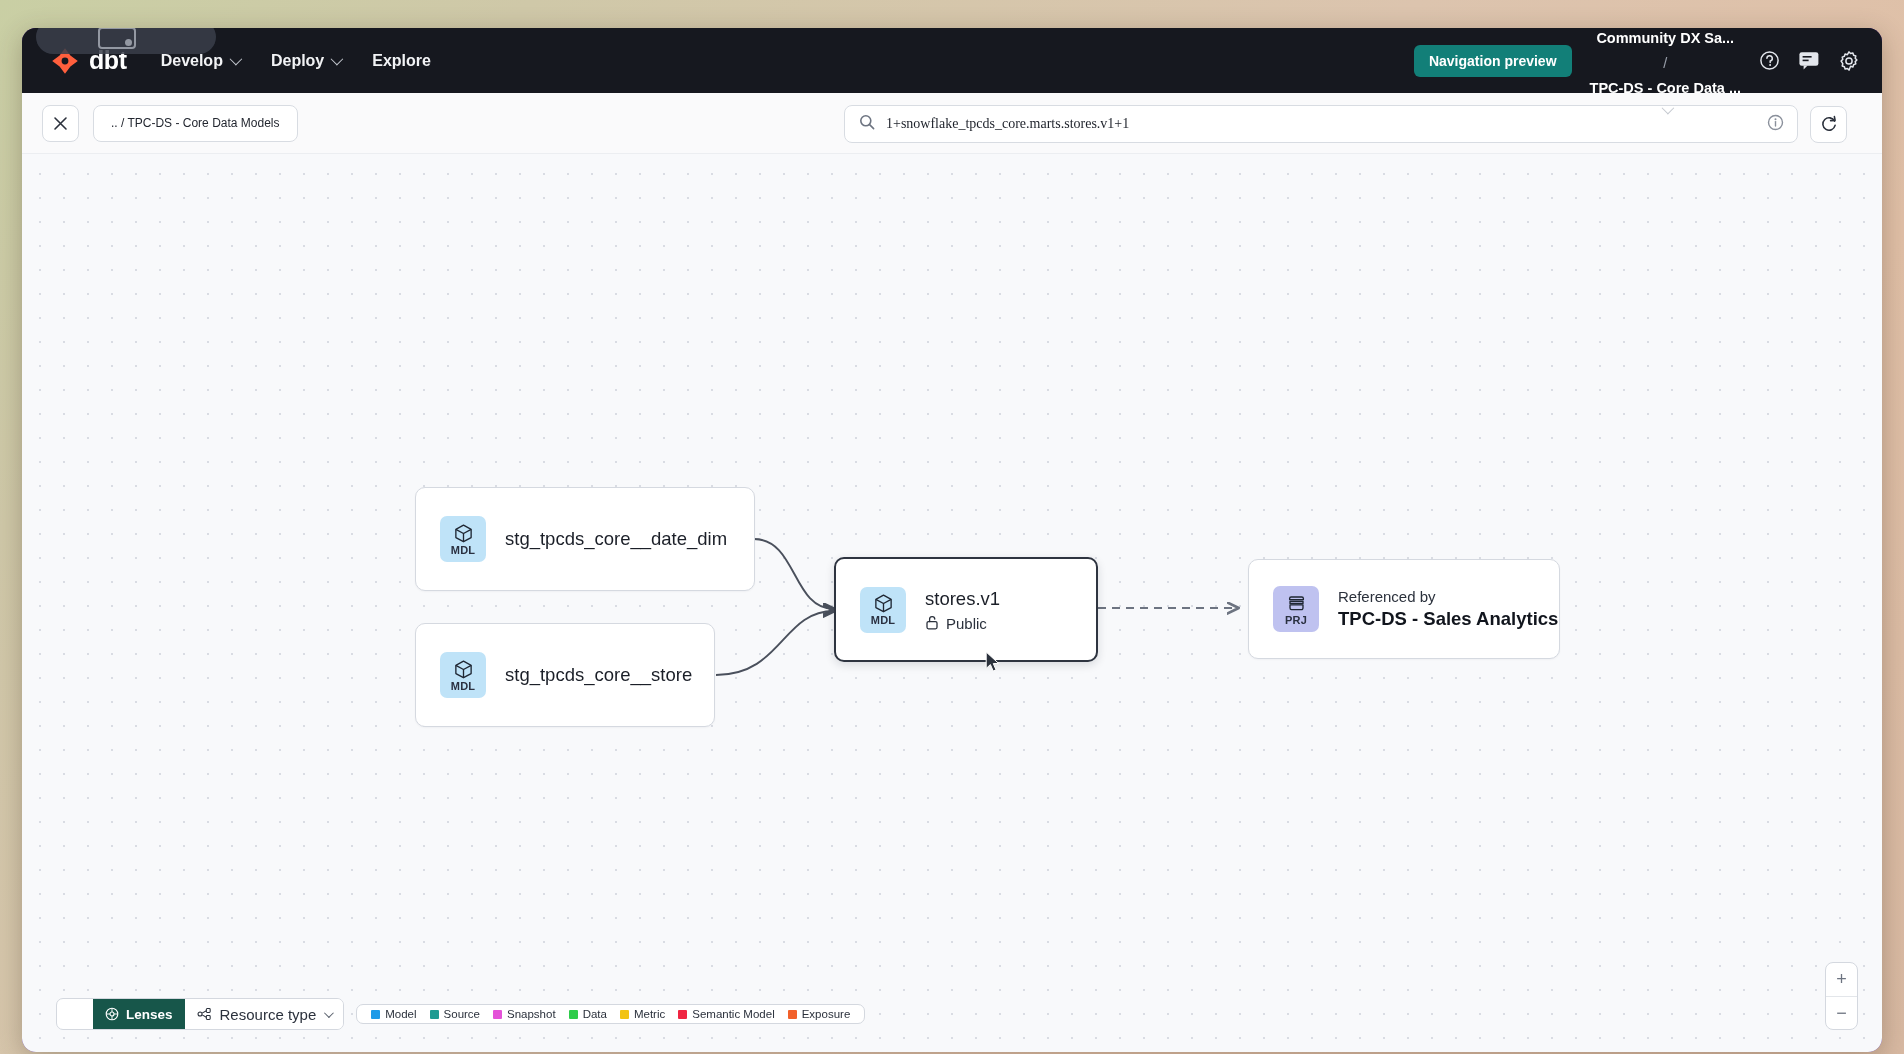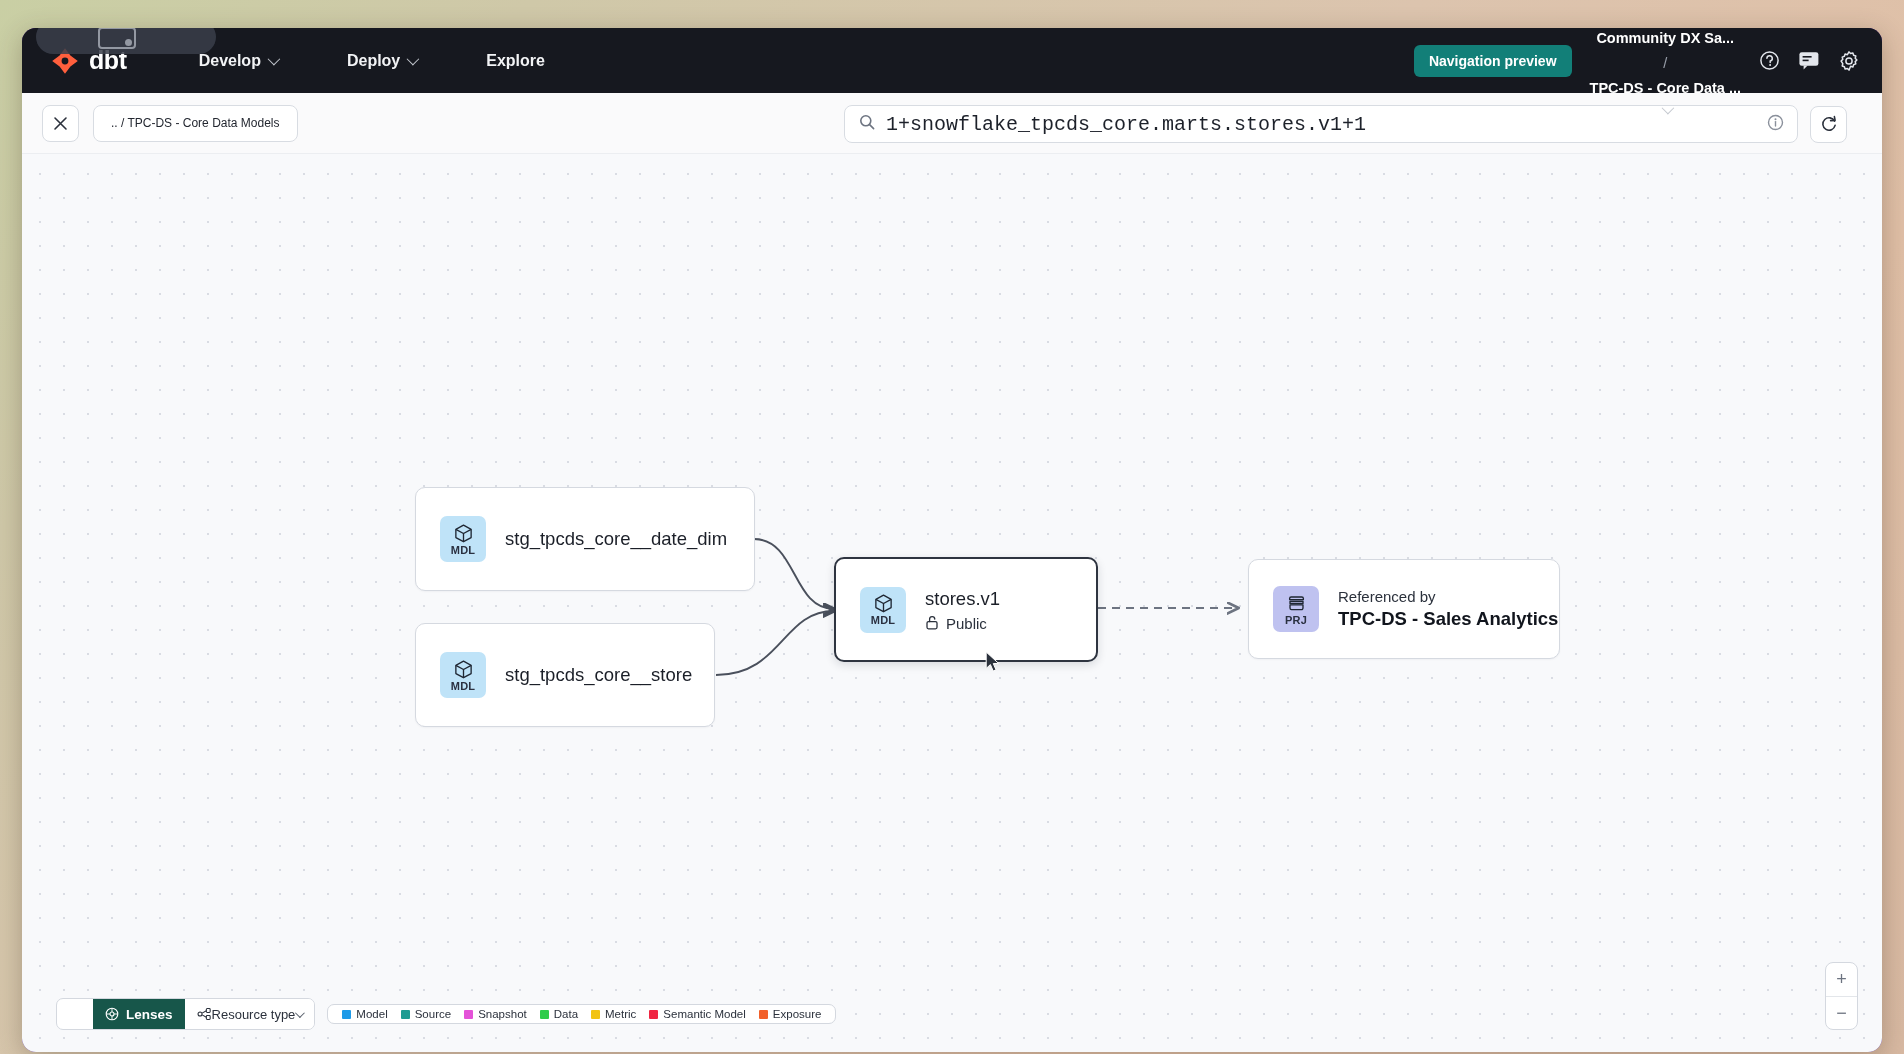--- a/index.html
+++ b/index.html
@@ -53,21 +53,21 @@
     z-index: 50;
   }
   .brand { display: flex; align-items: center; gap: 9px; margin-right: 34px; }
   .brand-logo { width: 30px; height: 30px; position: relative; }
   .brand-word { color: #ffffff; font-size: 25px; font-weight: 700; letter-spacing: -.4px; }
 
   .nav-links { display: flex; align-items: center; gap: 32px; }
   .nav-link {
     color: #f2f3f5; font-size: 16px; font-weight: 600;
     display: flex; align-items: center; gap: 7px;
-    cursor: pointer; white-space: nowrap; margin-left: 38px;
+    cursor: pointer; white-space: nowrap;
   }
   .chev { width: 9px; height: 9px; border-right: 1.8px solid #c4c8cf; border-bottom: 1.8px solid #c4c8cf; transform: rotate(45deg) translateY(-2px); }
 
   .header-right { margin-left: auto; display: flex; align-items: center; gap: 18px; }
   #nav-preview-badge {
     background: #127f78; color: #ffffff;
     font-size: 14px; font-weight: 600;
     padding: 8px 15px; border-radius: 6px;
     cursor: pointer; white-space: nowrap;
   }
@@ -105,22 +105,22 @@
     position: absolute; left: 822px; top: 12px;
     width: 1003px; display: flex; align-items: center; gap: 12px;
   }
   #search-field {
     flex: 1; height: 38px;
     background: #ffffff; border: 1px solid #d8dce2; border-radius: 8px;
     display: flex; align-items: center; gap: 11px; padding: 0 13px 0 14px;
   }
   #search-input {
     flex: 1; border: none; outline: none; background: transparent;
-    font-family: Liberation Mono, monospace;
-    font-size: 20px; color: #1d212a;
+    font-family: Liberation Serif, serif;
+    font-size: 14px; color: #1d212a;
   }
   .search-ic { flex: 0 0 auto; }
 
   
   #canvas {
     position: absolute; left: 0; top: 126px;
     width: 100%; height: 898px;
     background-color: #f8f9fb;
     background-image: radial-gradient(#d9dce3 1.1px, transparent 1.2px);
     background-size: 24px 24px;
@@ -162,22 +162,22 @@
   #lens-group {
     display: flex; align-items: center; height: 32px;
     border: 1px solid #d4d8df; border-radius: 7px; overflow: hidden; background: #ffffff; padding-left: 36px;
   }
   #lenses-button {
     background: #17564a; color: #ffffff;
     height: 100%; display: flex; align-items: center; gap: 7px;
     padding: 0 12px; font-size: 13.5px; font-weight: 600; cursor: pointer;
   }
   #resource-type-button {
-    height: 100%; display: flex; align-items: center; gap: 0;
-    padding: 0 12px; font-size: 13px; color: #2b313c; cursor: pointer; background:#fff;
+    height: 100%; display: flex; align-items: center; gap: 8px;
+    padding: 0 12px; font-size: 15px; color: #2b313c; cursor: pointer; background:#fff;
   }
   #legend {
     height: 20px; background: #ffffff;
     border: 1px solid #d4d8df; border-radius: 7px;
     display: flex; align-items: center; gap: 13px; padding: 0 14px;
   }
   .legend-item { display: flex; align-items: center; gap: 5px; font-size: 11.5px; color: #2b313c; white-space: nowrap; }
   .legend-swatch { width: 9px; height: 9px; border-radius: 1px; }
 
   #zoom-controls {

